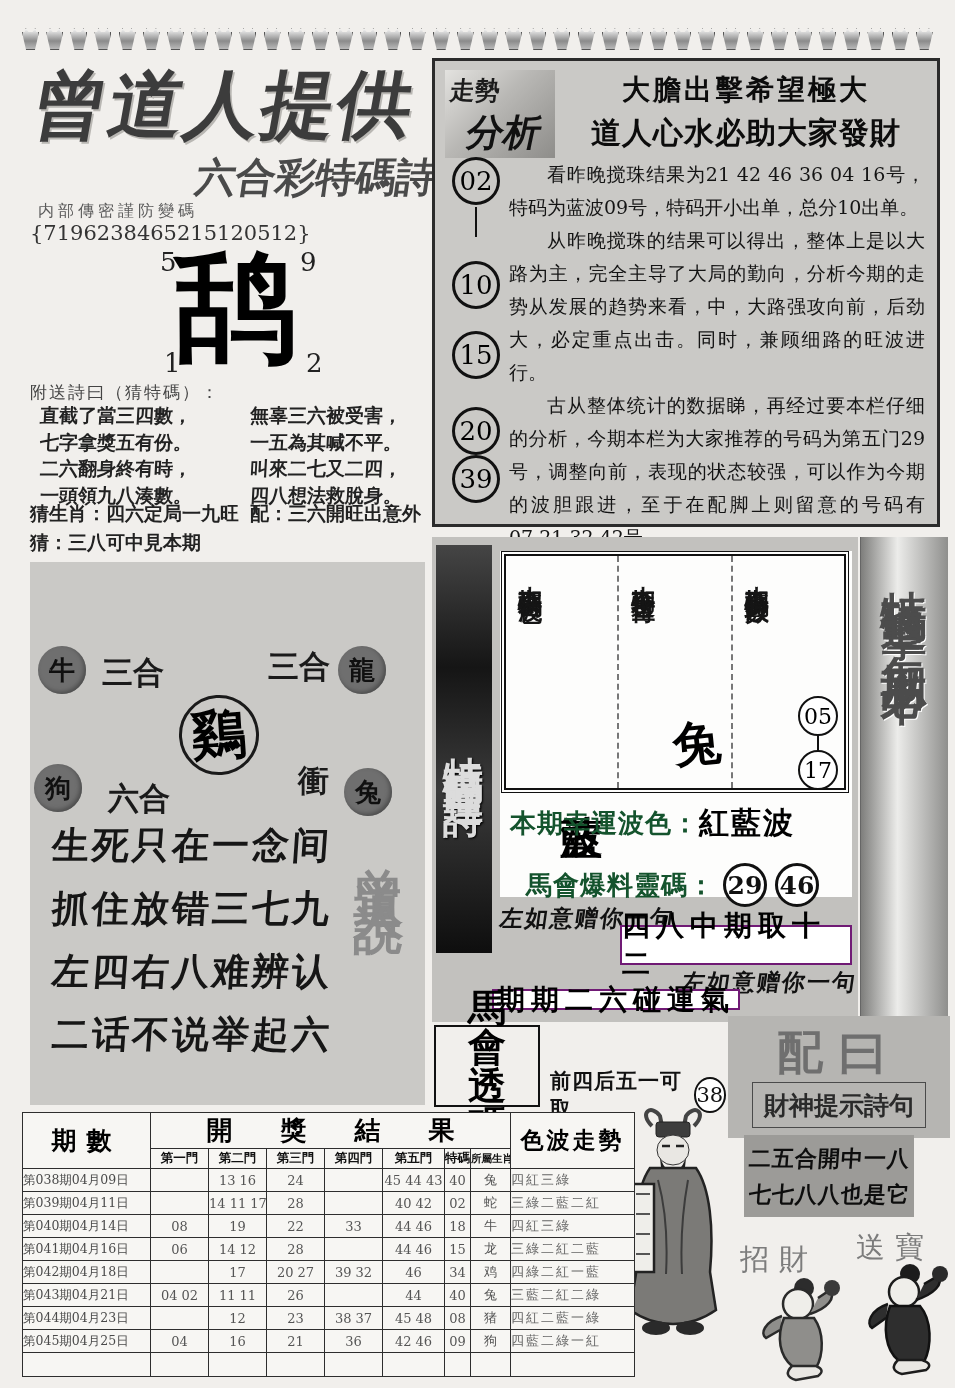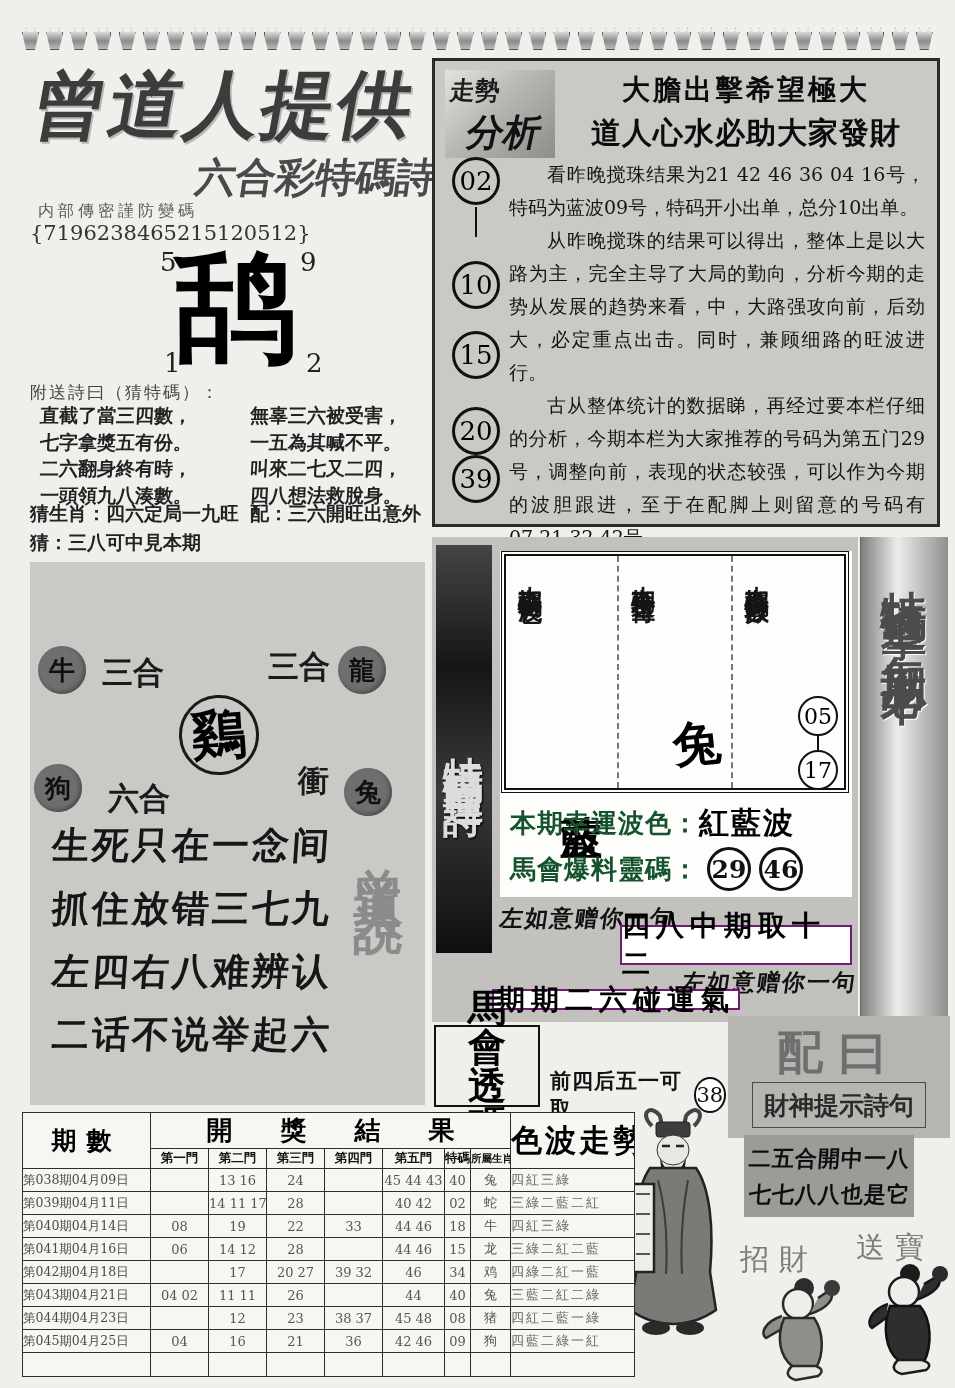--- a/index.html
+++ b/index.html
@@ -84,21 +84,21 @@
       font-size:24px;font-weight:600;font-family:"DejaVu Serif",serif;color:#151515;letter-spacing:3px;height:215px;}
   .tri-val-wave{position:absolute;right:8px;bottom:6px;writing-mode:vertical-rl;text-orientation:upright;
       font-size:42px;font-weight:800;font-family:"DejaVu Serif",serif;color:#000;}
   .tri-val-zo{position:absolute;right:10px;bottom:12px;font-size:48px;font-weight:800;
       font-family:"DejaVu Serif",serif;color:#000;transform:rotate(-6deg);}
   .tri-col3-stack{position:absolute;right:6px;top:140px;display:flex;flex-direction:column;align-items:center;}
   .mini-circle{width:40px;height:40px;border:2.5px solid #111;border-radius:50%;display:flex;align-items:center;
       justify-content:center;font-size:22px;font-family:"DejaVu Serif",serif;color:#000;background:#fff;}
   .mini-connector{width:2.5px;height:14px;background:#111;}
   .lucky-row{position:absolute;left:10px;display:flex;align-items:center;}
-  .lr1{top:252px;} .lr2{top:296px;}
+  .lr1{top:252px;} .lr2{top:312px;margin-left:16px;}
   .lucky-label{font-size:26px;font-weight:600;font-family:"DejaVu Serif",serif;color:#14532d;letter-spacing:1px;}
   .lucky-val{font-size:30px;font-weight:800;font-family:"DejaVu Serif",serif;color:#000;letter-spacing:2px;}
   .tip-circle{width:44px;height:44px;border:3px solid #111;border-radius:50%;display:flex;align-items:center;
       justify-content:center;font-size:25px;font-weight:600;font-family:"DejaVu Serif",serif;margin-left:8px;background:#fff;}
   .gift-note{position:absolute;font-size:23px;font-weight:900;color:#111;transform:skewX(-8deg);letter-spacing:2px;
       font-family:"DejaVu Serif",serif;}
   .gn1{left:68px;top:366px;} .gn2{left:250px;top:430px;}
   .slogan-box{position:absolute;border:2px solid #701a75;display:flex;align-items:center;justify-content:center;
       font-size:28px;font-weight:700;font-family:Liberation Serif, serif;color:#000;letter-spacing:6px;background:#ffffff;}
   .sb1{left:188px;top:388px;width:232px;height:40px;}
@@ -141,21 +141,21 @@
   .god{position:absolute;left:618px;top:1106px;}
   .kid1{position:absolute;left:752px;top:1272px;}
   .kid2{position:absolute;left:860px;top:1256px;}
 
   
   table.results{position:absolute;left:22px;top:1112px;width:608px;border-collapse:collapse;
       background:#f7f6f3;table-layout:fixed;}
   table.results th,table.results td{border:1.5px solid #2e2e2e;padding:0;overflow:hidden;white-space:nowrap;}
   th.h-period{width:128px;font-size:25px;font-weight:800;letter-spacing:10px;color:#000;}
   th.h-result{font-size:26px;font-weight:800;color:#000;letter-spacing:48px;text-indent:48px;height:28px;}
-  th.h-wave{width:124px;font-size:31px;font-weight:800;color:#000;letter-spacing:3px;}
+  th.h-wave{width:124px;font-size:23px;font-weight:800;color:#000;letter-spacing:3px;}
   th.sub{font-size:12.5px;font-weight:700;color:#111;height:20px;}
   th.sub.zo{font-size:10.5px;}
   col.c-door{width:58px;} col.c-d5{width:62px;} col.c-sp{width:26px;} col.c-zo{width:40px;}
   td{font-size:13px;font-family:"DejaVu Serif",serif;color:#555;text-align:center;height:23px;}
   td.col-period{text-align:left;padding-left:4px;font-size:12.5px;color:#4a4a4a;}
   td.col-wave{text-align:left;padding-left:8px;letter-spacing:2px;color:#666;}
   tr.empty td{height:24px;}
 </style>
 </head>
 <body>

